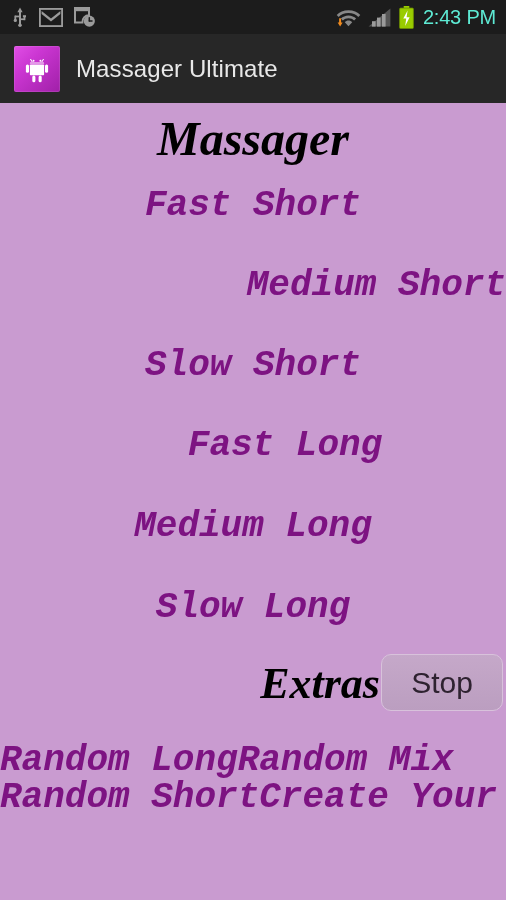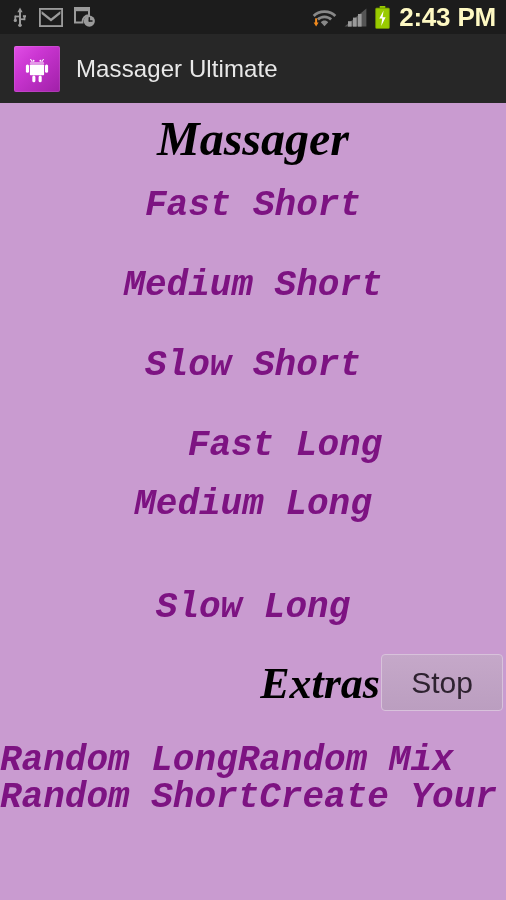--- a/index.html
+++ b/index.html
@@ -35,27 +35,26 @@
     gap: 11px;
   }
   #status-right {
     margin-left: auto;
     display: flex;
     align-items: center;
     gap: 7px;
   }
   .sb-icon { display: block; }
   #clock {
-    color: #fef9c3;
-    font-size: 26px;
+    color: #5eead4;
+    font-size: 20px;
     letter-spacing: -0.2px;
     line-height: 1;
     padding-left: 2px;
     padding-bottom: 1px;
-    font-weight: bold;
   }
 
   
   #title-bar {
     position: absolute;
     top: 34px; left: 0;
     width: 506px;
     height: 69px;
     background: #272727;
     display: flex;
@@ -134,21 +133,21 @@
     line-height: 72px;
   }
   #stop-button {
     position: absolute;
     left: 381px;
     top: 6px;
     width: 122px;
     height: 57px;
     background: linear-gradient(180deg, #c5a8c9 0%, #bb9ec0 100%);
     border: 1px solid #d8c2db;
-    border-radius: 4px;
+    border-radius: 10px;
     color: #2e2230;
     font-size: 30px;
     font-family: "Liberation Sans", sans-serif;
     display: flex;
     align-items: center;
     justify-content: center;
     box-sizing: border-box;
     cursor: pointer;
   }
 
@@ -266,27 +265,27 @@
     </div>
     <div id="app-title">Massager Ultimate</div>
   </div>
 
   <div id="content">
 
     <div class="row menu-item" style="top:82px;">Fast Short</div>
 
     <div class="row heading massager" style="top:8px;">Massager</div>
 
-    <div class="row menu-item" style="top:162px;">Medium Short</div>
+    <div class="row menu-item" style="top:162px;text-align:right;">Medium Short</div>
 
     <div class="row menu-item" style="top:242px;">Slow Short</div>
 
     <div class="row menu-item" style="top:322px;padding-left:32px;">Fast Long</div>
 
-    <div class="row menu-item" style="top:381px;">Medium Long</div>
+    <div class="row menu-item" style="top:403px;">Medium Long</div>
 
     <div class="row menu-item" style="top:484px;font-style:italic;">Slow Long</div>
 
     <div id="extras-row">
       <div id="extras-label" class="heading extras">Extras</div>
       <div id="stop-button">Stop</div>
     </div>
 
     <div class="grid-row" style="top:637px;">
       <div class="cell menu-item">Random Long</div>

